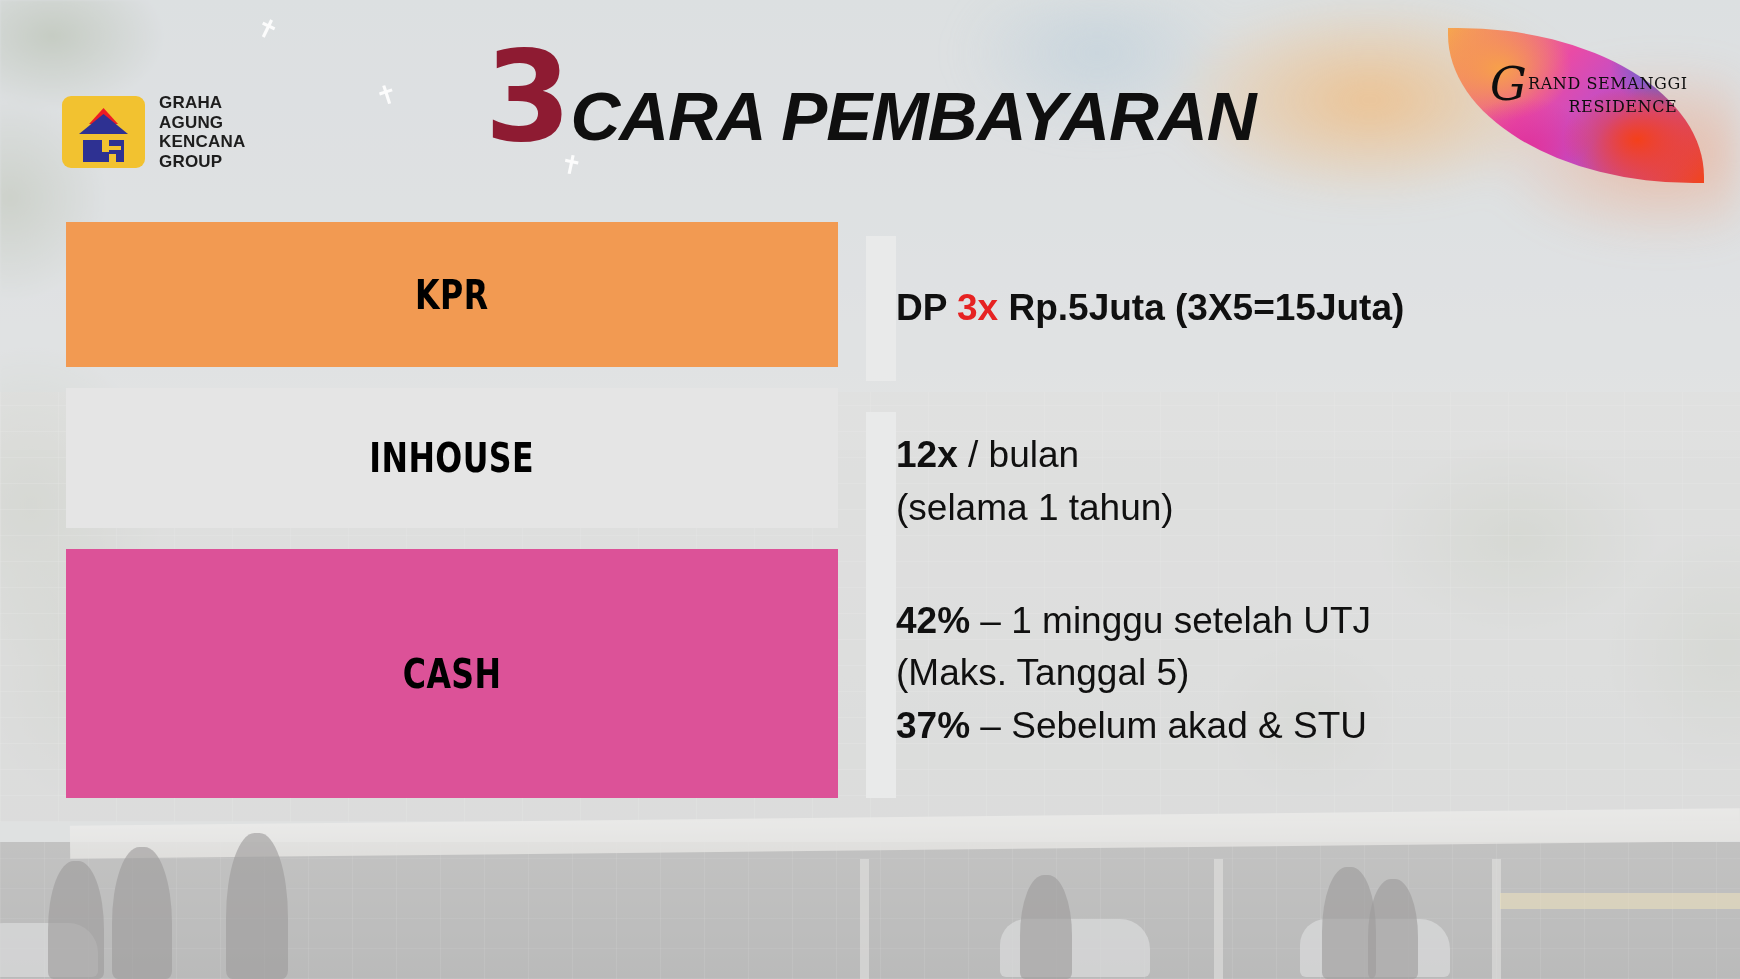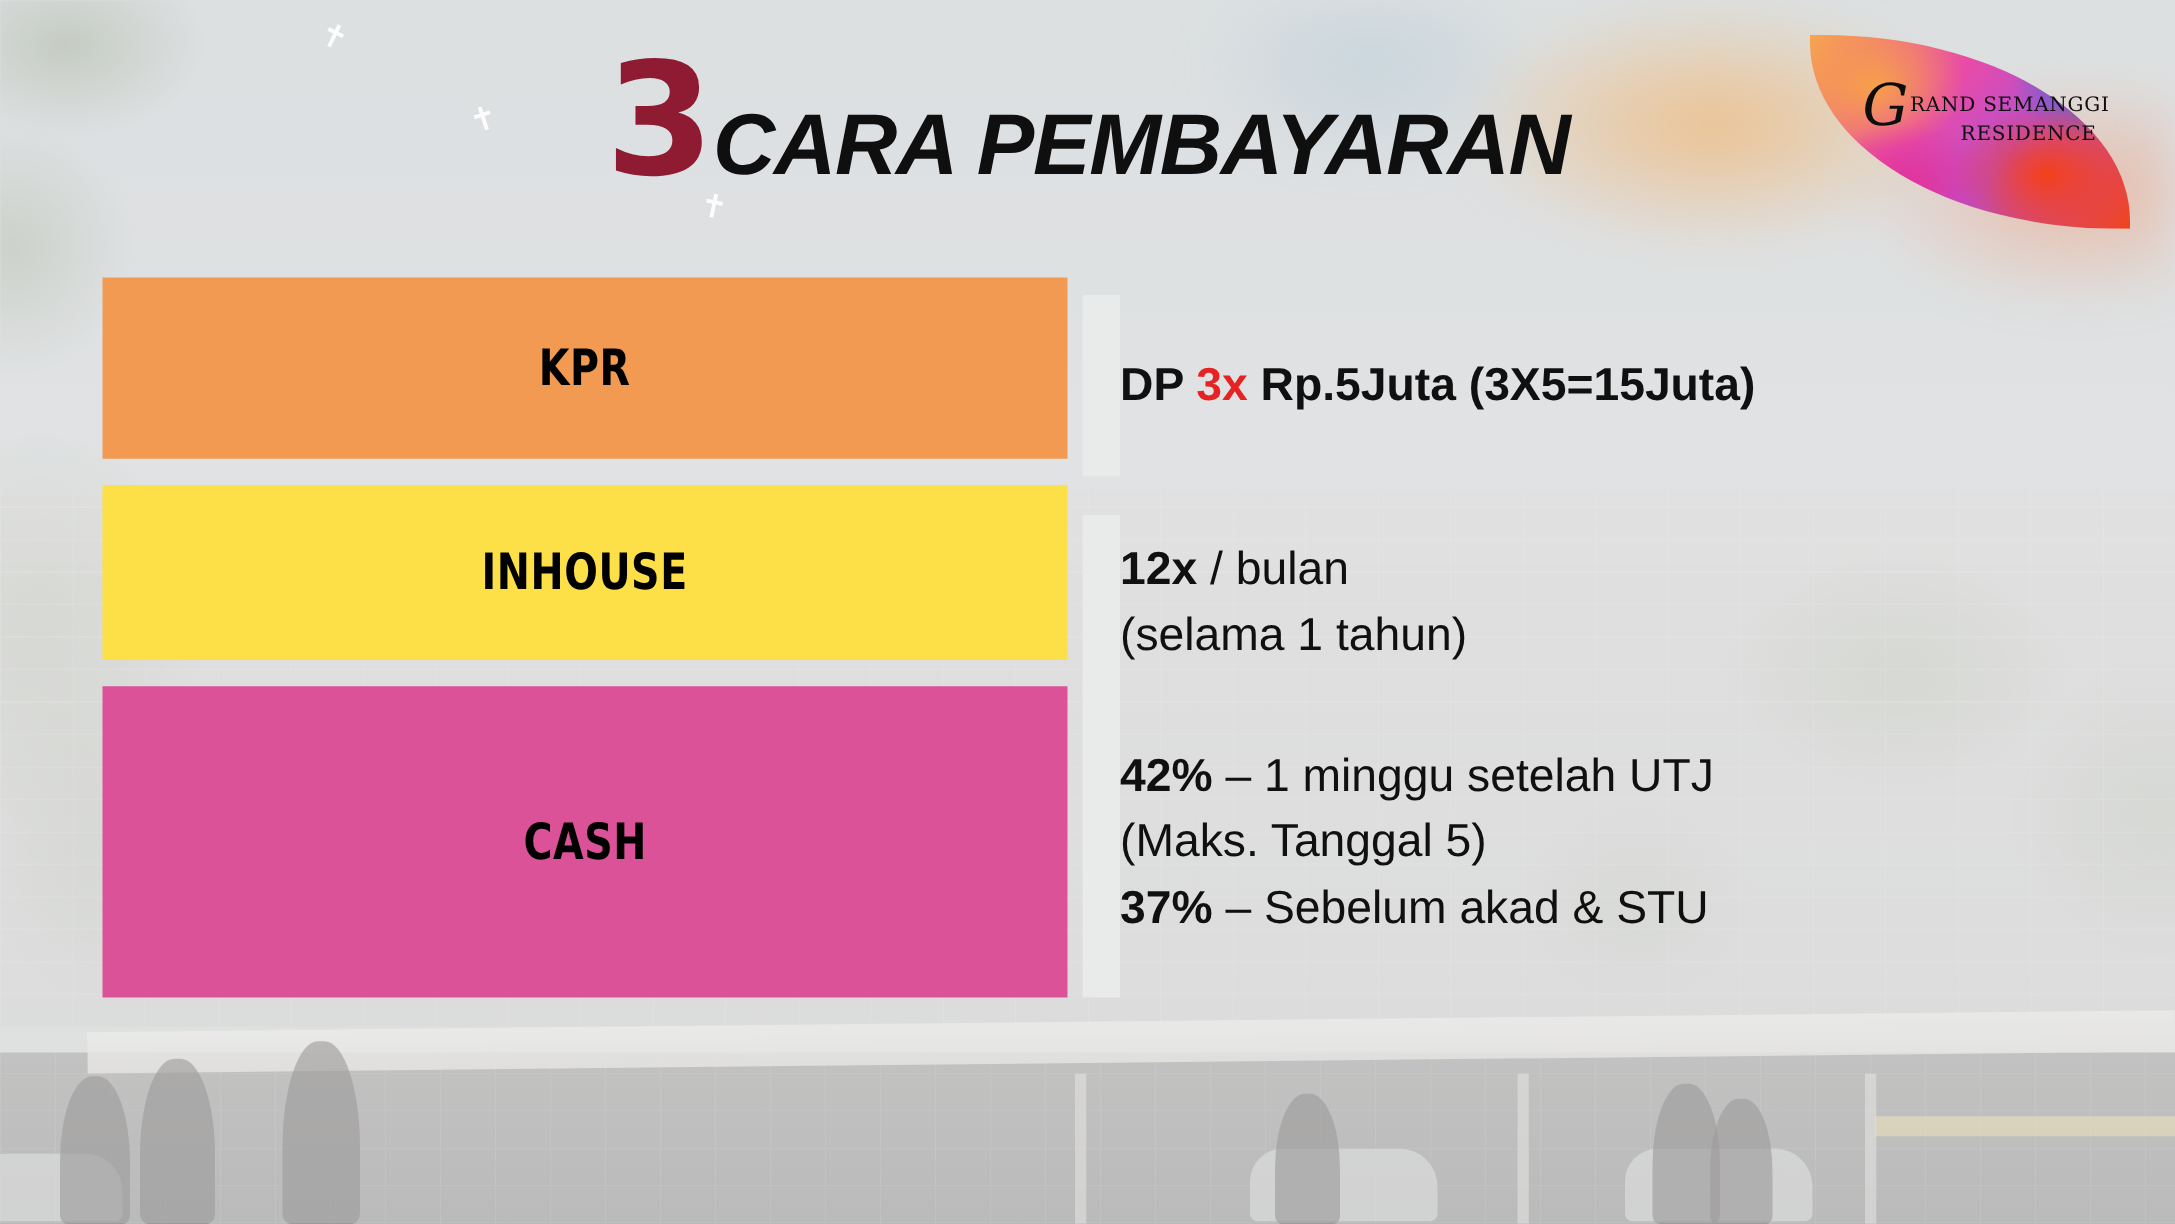--- a/index.html
+++ b/index.html
@@ -134,21 +134,21 @@
     font-family:"DejaVu Serif", serif; font-style:italic;
     font-size:46px; line-height:.8; position:absolute; left:-4px; top:-8px;
   }
   .gsr-l1{ font-family:"DejaVu Serif", serif; font-size:16px; letter-spacing:.6px; margin-left:34px; }
   .gsr-l2{ font-family:"DejaVu Serif", serif; font-size:16px; letter-spacing:.6px; margin-left:64px; margin-top:4px;text-align:center; }
 
   
   .rows{ position:absolute; left:0; top:0; width:100%; height:100%; z-index:5; }
   .row{ position:absolute; }
   .chip{
-    position:absolute; left:82px;
+    position:absolute; left:66px;
     display:flex; align-items:center; justify-content:center;
   }
   .chip span{
     font-family:"DejaVu Sans Condensed","DejaVu Sans", sans-serif;
     font-weight:bold; font-size:40px; color:#000; letter-spacing:.5px;
     transform:scaleX(.88); display:inline-block;
   }
   .panel{
     position:absolute; left:866px; right:82px;
     background:#E9EAEA;
@@ -158,21 +158,21 @@
   .panel p{
     font-size:37px; color:#101010; line-height:1.42; white-space:nowrap;
   }
   .b{ font-weight:bold; }
   .red{ color:#E62222; font-weight:bold; }
 
   
   #row-kpr .chip{ top:222px; width:772px; height:145px; background:#F29A52; }
   #row-kpr .panel{ top:236px; height:145px; }
 
-  #row-inhouse .chip{ top:388px; width:772px; height:140px; background:#fde047; }
+  #row-inhouse .chip{ top:388px; width:772px; height:140px; background:#e5e5e5; }
   #row-inhouse .panel{ top:412px; height:140px; }
 
   #row-cash .chip{ top:549px; width:772px; height:249px; background:#DC5298; }
   #row-cash .panel{ top:549px; height:249px; }
 </style>
 </head>
 <body>
 
 <div class="bg-root">
   <div class="bg-sky"></div>
@@ -202,20 +202,39 @@
   <div class="bg-glow"></div>
 
   <span class="bg-birds" style="left:376px; top:80px;  transform:rotate(-18deg);">✝</span>
   <span class="bg-birds" style="left:560px; top:150px; transform:rotate(12deg);">✝</span>
   <span class="bg-birds" style="left:256px; top:14px;  transform:rotate(26deg);">✝</span>
   <span class="bg-birds" style="left:300px; top:560px; transform:rotate(-8deg); font-size:34px;">✝</span>
 </div>
 
 <div class="header">
 
+  <div class="gak-logo">
+    <div class="gak-mark">
+      <svg viewBox="0 0 83 72" width="83" height="72" aria-hidden="true">
+        <polygon points="41.5,12 56,28 27,28" fill="#ED1C24"></polygon>
+        <polygon points="41.5,18 66,38 17,38" fill="#2E3192"></polygon>
+        <rect x="25" y="38" width="33" height="3" fill="#F2C230"></rect>
+        <rect x="21" y="44" width="41" height="22" fill="#2E3192"></rect>
+        <rect x="40" y="44" width="7" height="12" fill="#F2C230"></rect>
+        <rect x="47" y="50" width="12" height="4" fill="#F2C230"></rect>
+        <rect x="47" y="58" width="7" height="8" fill="#F2C230"></rect>
+      </svg>
+    </div>
+    <div class="gak-words">
+      <div>GRAHA</div>
+      <div>AGUNG</div>
+      <div>KENCANA</div>
+      <div>GROUP</div>
+    </div>
+  </div>
 
   <div class="title">
     <span class="title-3">3</span>
     <span class="title-rest">CARA PEMBAYARAN</span>
   </div>
 
   <div class="gsr-logo">
     <div class="gsr-leaf"></div>
     <div class="gsr-text">
       <span class="gsr-g">G</span>

